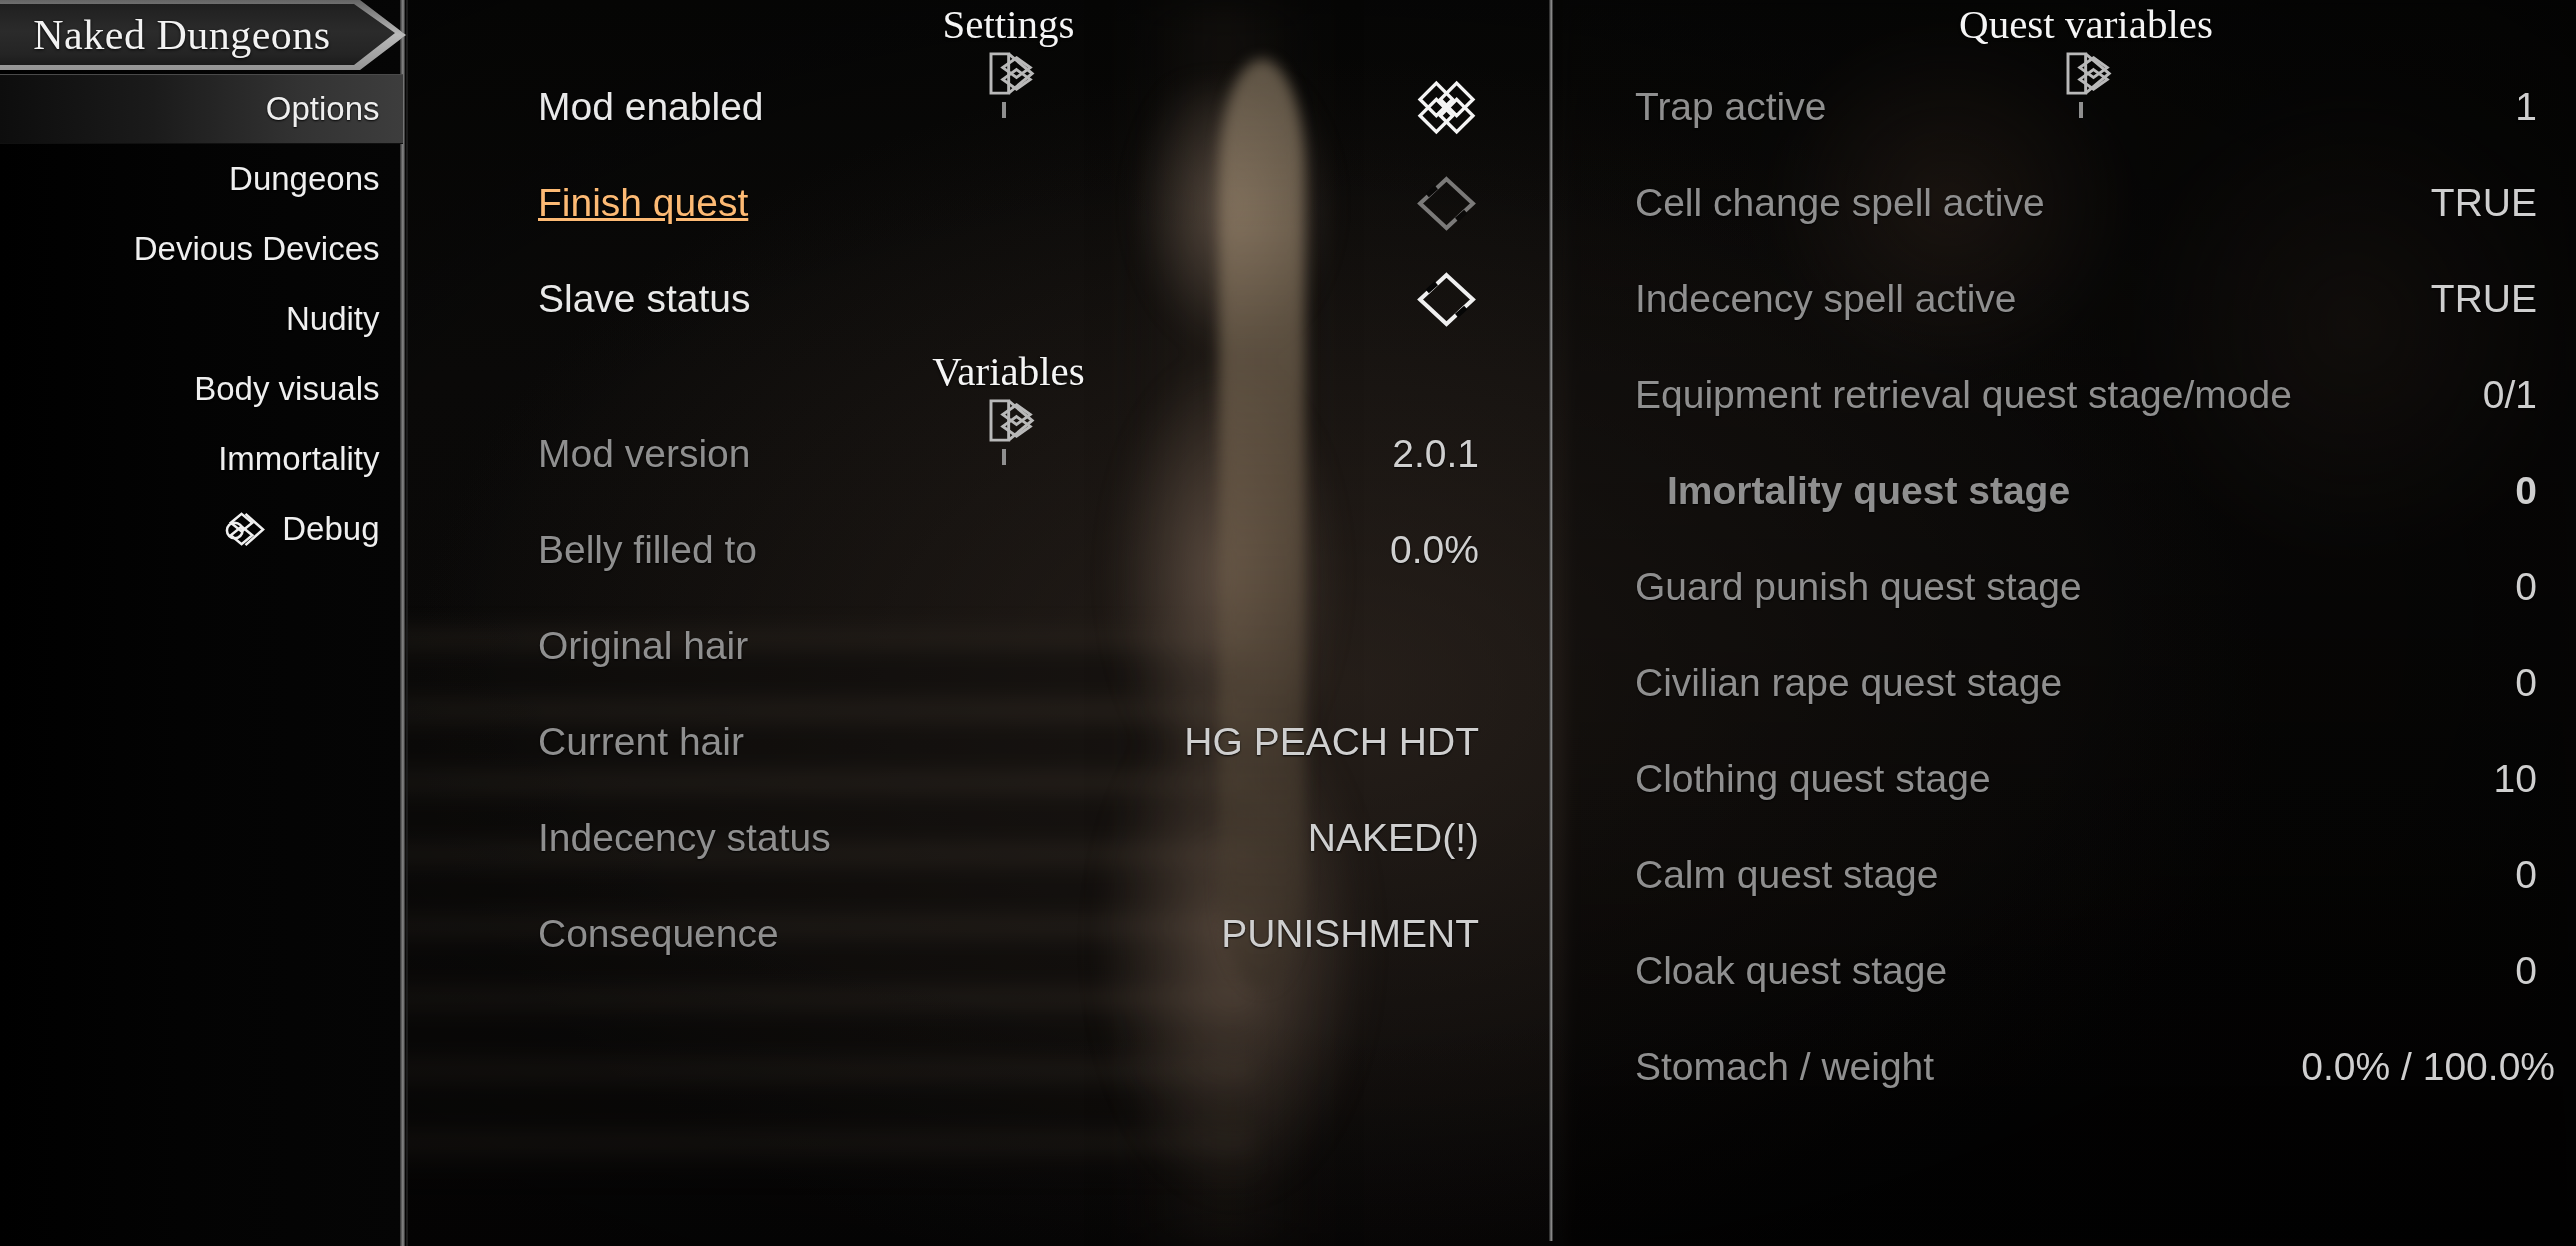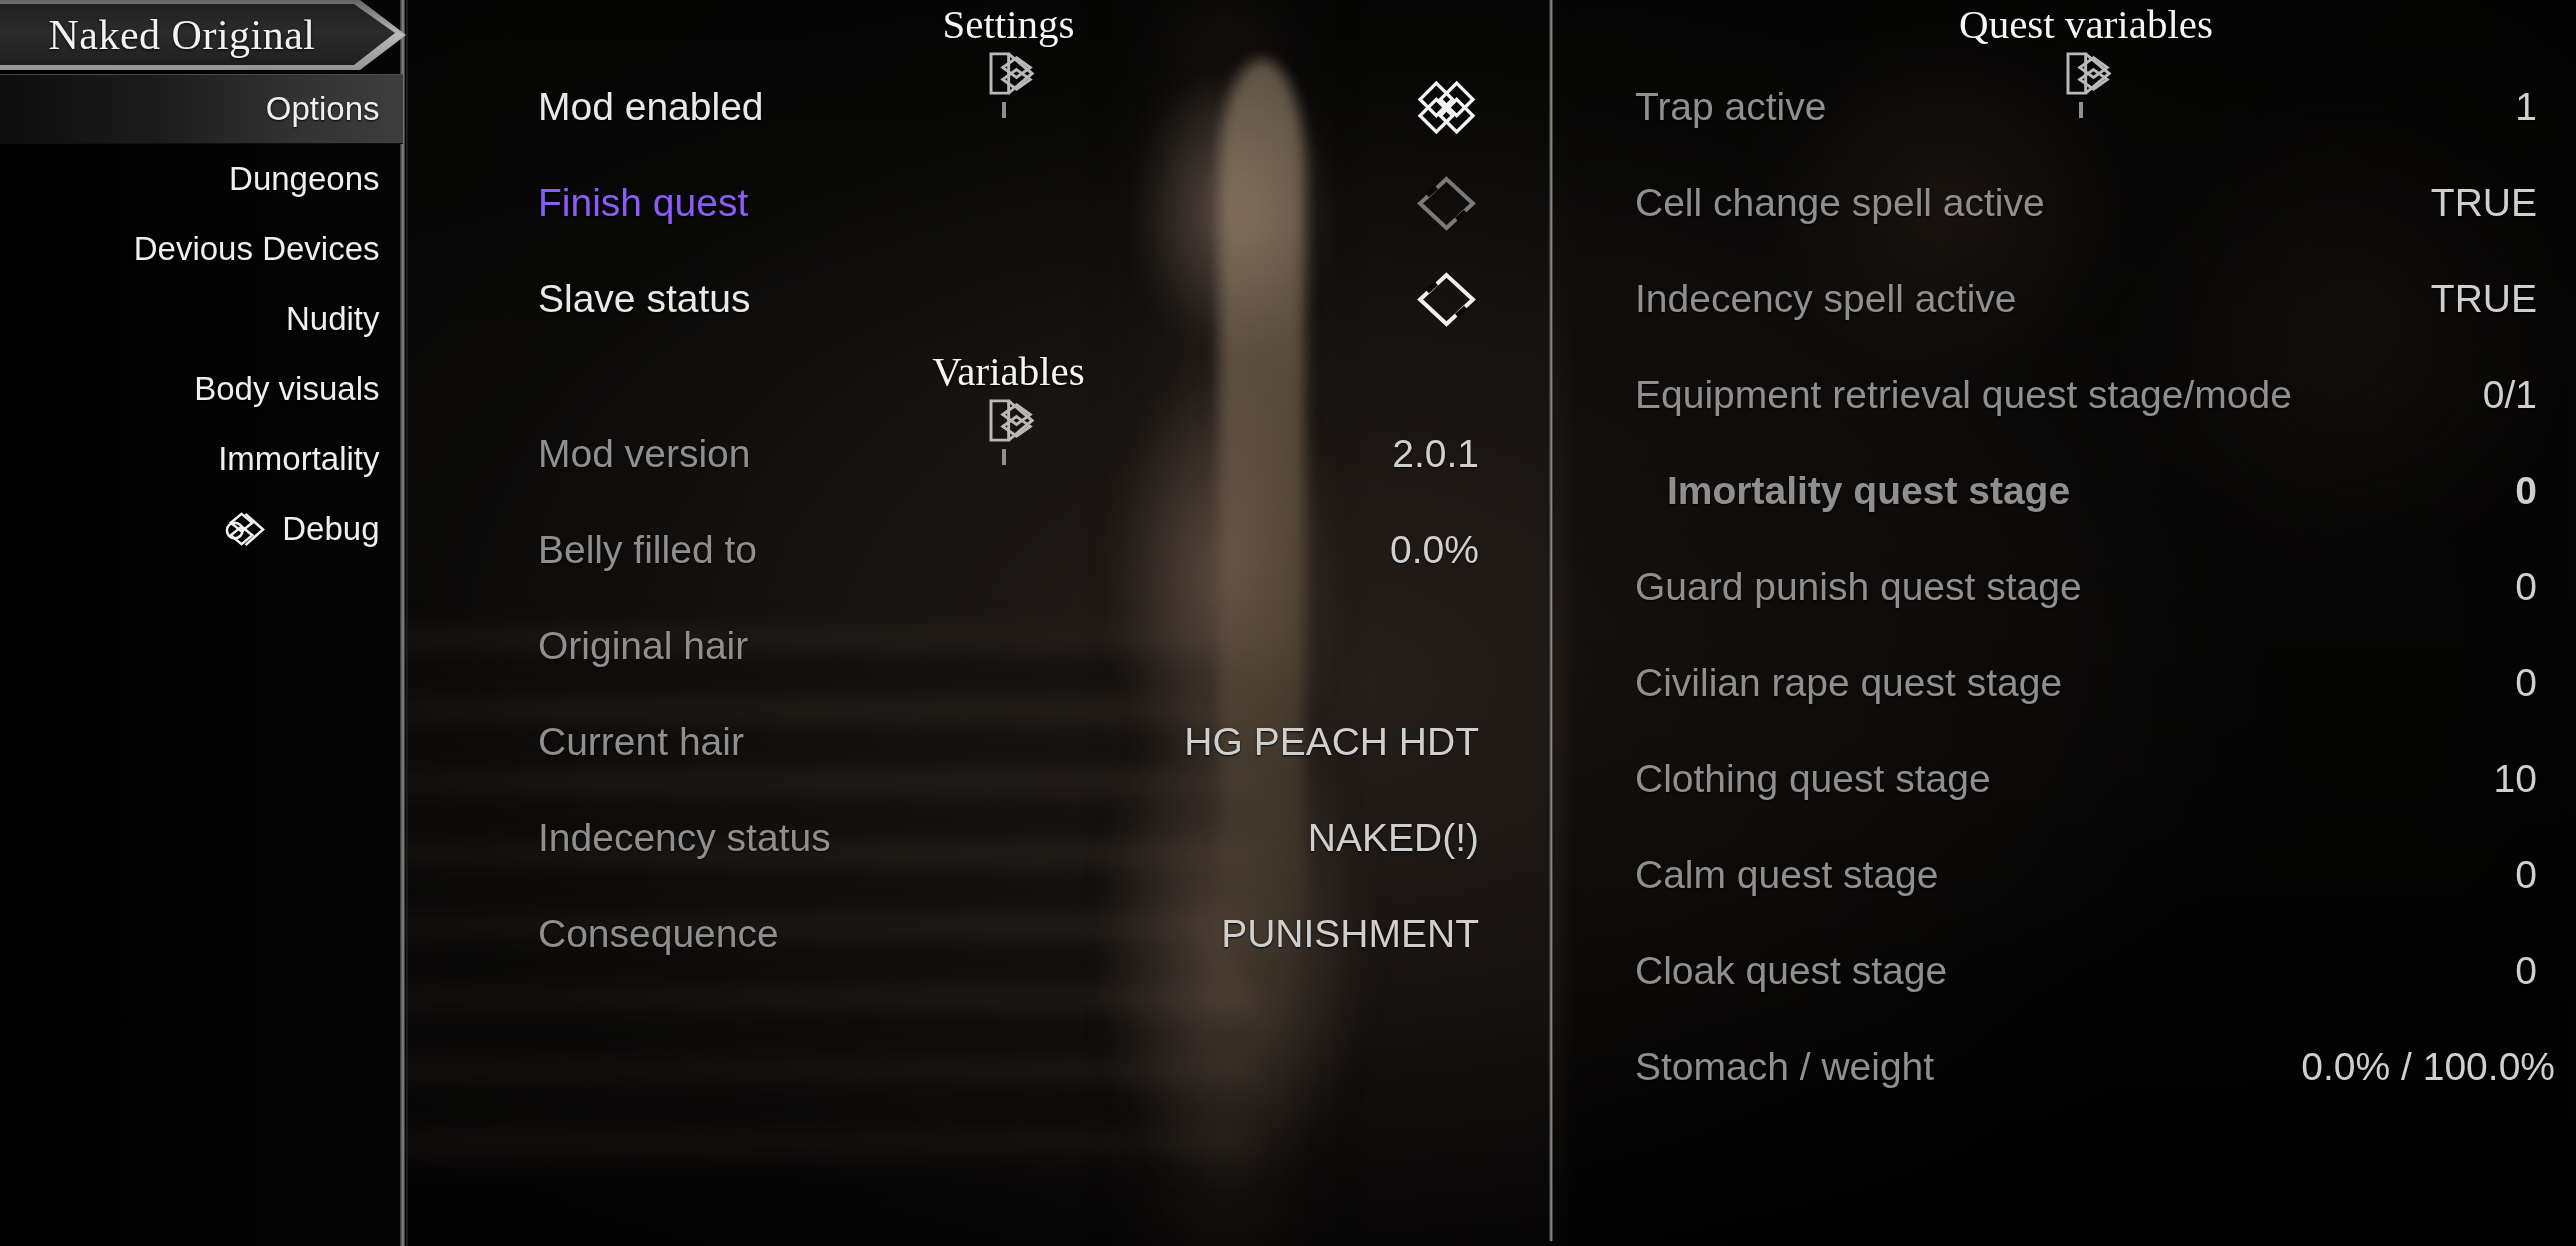--- a/index.html
+++ b/index.html
@@ -165,21 +165,21 @@
   .row{
     position:relative; height:96px;
     display:flex; align-items:center; justify-content:space-between;
   }
   .row .label{
     font-size:39px; color:#e9e9e9; white-space:nowrap;
     font-family:"Liberation Sans", sans-serif;
     text-shadow:0 1px 2px rgba(0,0,0,.9);
   }
   .row.muted .label{ color:#8f8f8f; }
-  .row.dim .label{ color:#8b5cf6; }
+  .row.dim .label{ color:#fdba74;text-decoration:underline; }
   .row .value{
     font-size:39px; color:#d6d6d6; white-space:nowrap; text-align:right;
     font-family:"Liberation Sans", sans-serif;
     text-shadow:0 1px 2px rgba(0,0,0,.9);
   }
   .row.muted .value{ color:#cfcfcf; }
   .chk{ width:65px; height:61px; flex:0 0 auto; }
   .chk.off-dim{ opacity:.48; }
 </style>
 </head>
@@ -196,21 +196,21 @@
 </div>
 
 <div id="sidebar">
   <div class="side-bg"></div>
   <div class="side-edge"></div>
   <div class="side-edge2"></div>
 
   <div id="title-banner">
     <div class="banner-fill"></div>
     <div class="banner-outline"></div>
-    <div class="banner-title">Naked Original</div>
+    <div class="banner-title">Naked Dungeons</div>
   </div>
 
   <div id="nav">
       <div class="nav-item selected">
         <span class="nav-label">Options</span>
       </div>
       <div class="nav-item">
         <span class="nav-label">Dungeons</span>
       </div>
       <div class="nav-item">

